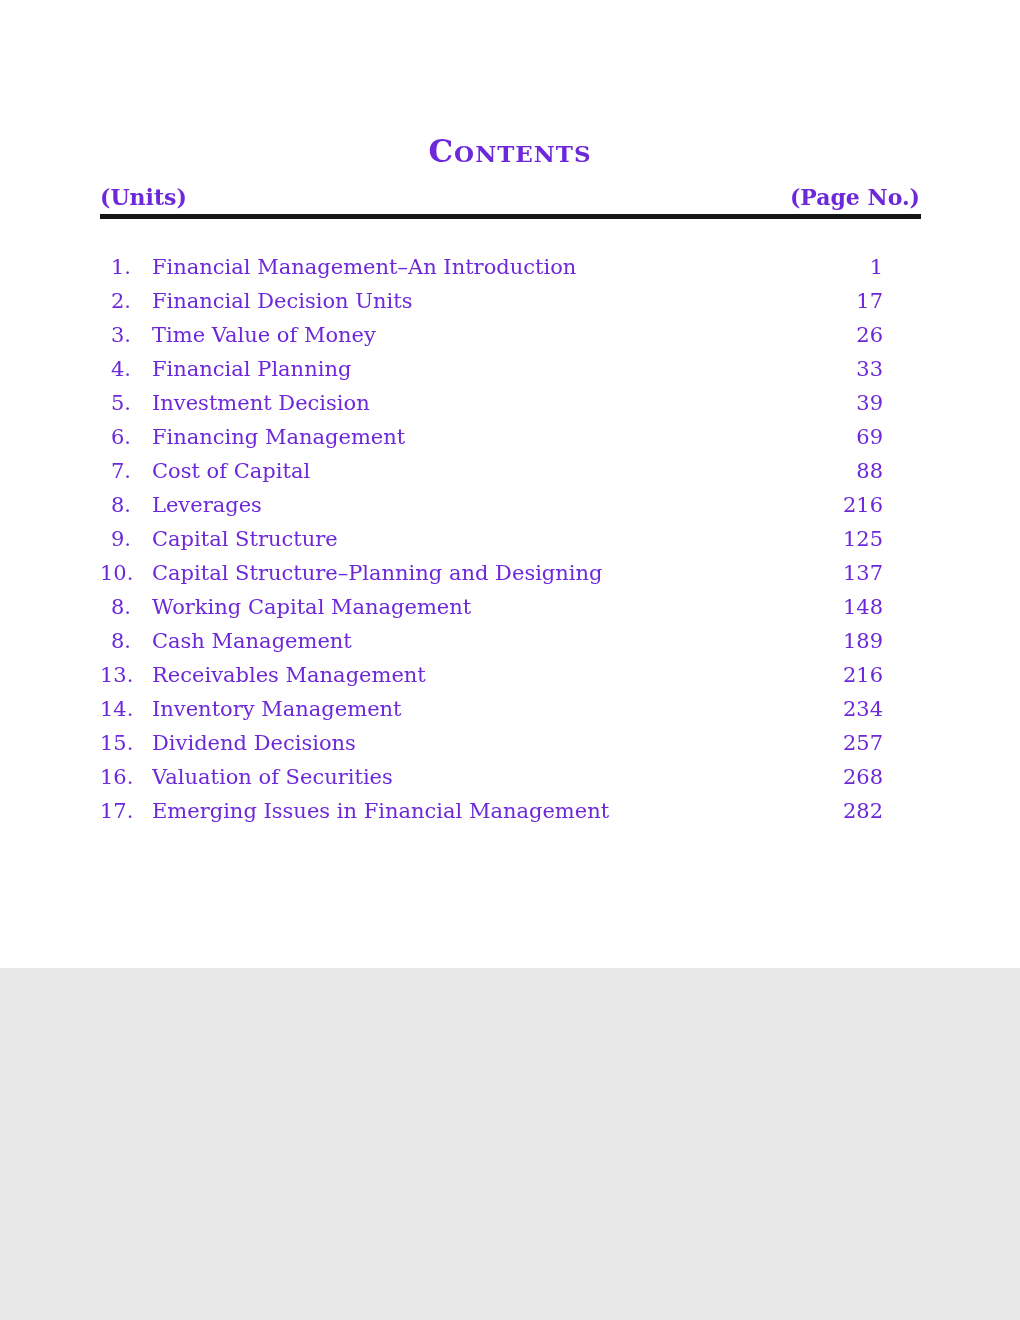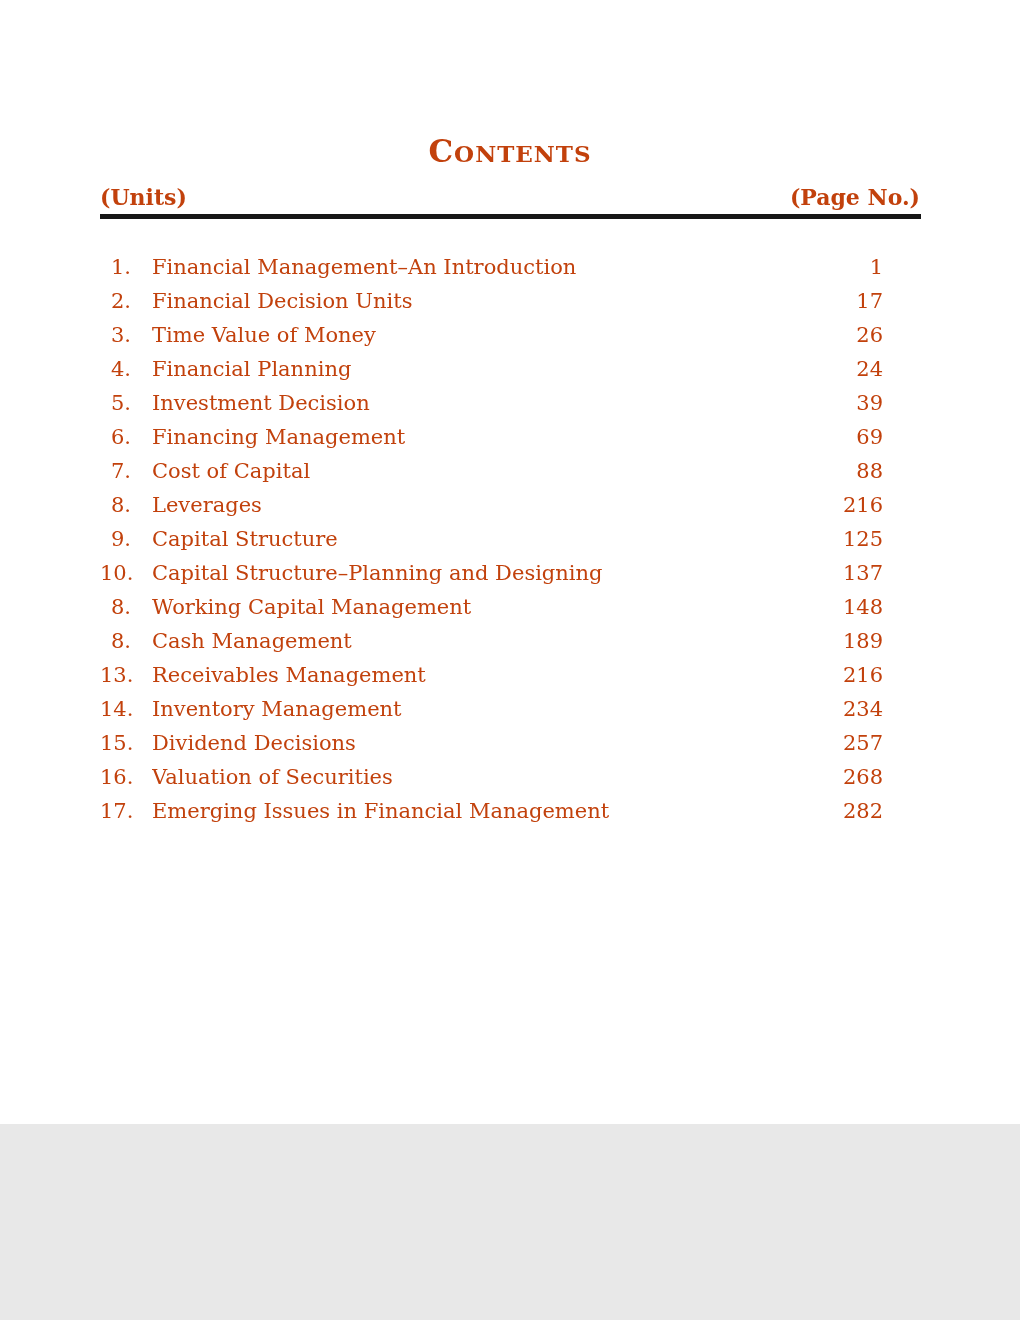--- a/index.html
+++ b/index.html
@@ -2,23 +2,23 @@
 <html><head>
 <meta charset="utf-8">
 <style>
   * { margin: 0; padding: 0; box-sizing: border-box; }
   html, body { background: #e8e8e8; }
   body { font-family: "DejaVu Serif", "Liberation Serif", serif; }
 
   .sheet {
     position: relative;
     width: 1020px;
-    height: 1124px;
+    height: 968px;
     background: #ffffff;
-    color: #c2410c;
+    color: #6d28d9;
     margin: 0 auto;
     overflow: hidden;
   }
 
   .page-title {
     position: absolute;
     top: 133px;
     left: 0;
     width: 100%;
     text-align: center;
@@ -112,21 +112,21 @@
 
   <div class="toc-row">
     <span class="toc-num">3.</span>
     <span class="toc-title">Time Value of Money</span>
     <span class="toc-page">26</span>
   </div>
 
   <div class="toc-row">
     <span class="toc-num">4.</span>
     <span class="toc-title">Financial Planning</span>
-    <span class="toc-page">24</span>
+    <span class="toc-page">33</span>
   </div>
 
   <div class="toc-row">
     <span class="toc-num">5.</span>
     <span class="toc-title">Investment Decision</span>
     <span class="toc-page">39</span>
   </div>
 
   <div class="toc-row">
     <span class="toc-num">6.</span>

